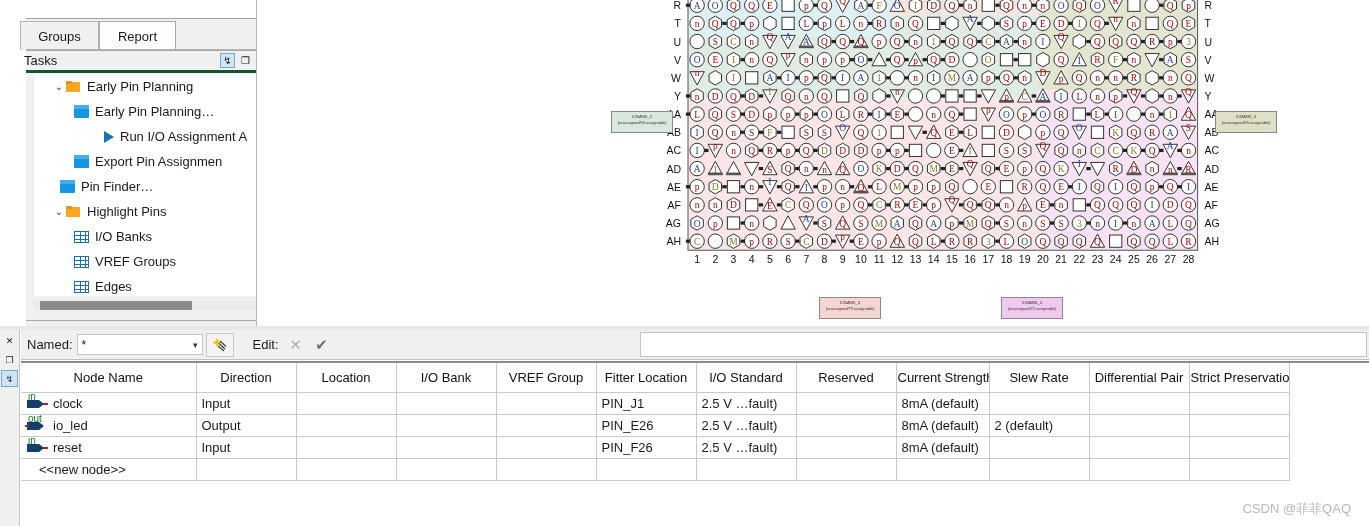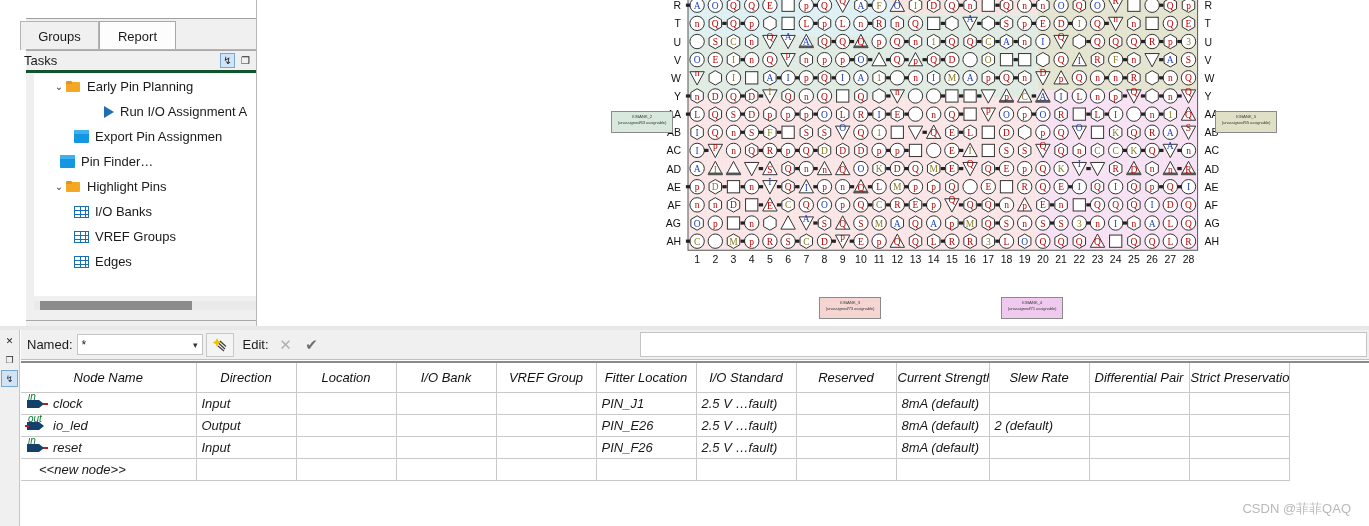--- a/index.html
+++ b/index.html
@@ -78,21 +78,21 @@
   .named-combo{width:126px;height:21px;background:#ffffff;border:1px solid #c4c4c4;box-sizing:border-box;
                display:flex;align-items:center;justify-content:space-between;padding:0 4px;font-size:12px;}
   .chev{font-size:9px;color:#333;}
   .tb-icon-btn{width:28px;height:24px;margin-left:3px;background:#f4f4f4;border:1px solid #c8c8c8;box-sizing:border-box;
                display:flex;align-items:center;justify-content:center;}
   .tb-flat{width:26px;height:24px;display:flex;align-items:center;justify-content:center;font-size:15px;}
   .tb-white{position:absolute;left:619px;top:2px;width:727px;height:25px;background:#ffffff;border:1px solid #c4c4c4;box-sizing:border-box;}
 
   
   .table-wrap{position:absolute;left:21px;top:31px;width:1348px;height:165px;background:#ffffff;border-top:2px solid #8a8a8a;box-sizing:border-box;}
-  table.pintbl{border-collapse:collapse;table-layout:fixed;width:1253px;font-size:13px;font-style:italic;}
+  table.pintbl{border-collapse:collapse;table-layout:fixed;width:1253px;font-size:13px;}
   table.pintbl th{height:27px;font-weight:normal;color:#111;border-right:1px solid #c9c9c9;border-bottom:1px solid #c9c9c9;
                   overflow:hidden;white-space:nowrap;text-align:center;background:#ffffff;}
   table.pintbl td{height:21px;border-right:1px solid #c9c9c9;border-bottom:1px solid #c9c9c9;
                   padding:0 5px;overflow:hidden;white-space:nowrap;background:#ffffff;}
   td.node{padding-left:4px;}
   .portico{display:inline-block;width:22px;height:13px;position:relative;vertical-align:-2px;margin-right:5px;}
   .portico .lbl{position:absolute;left:2px;top:-6px;font-size:10px;color:#0b7a2e;}
   .portico .body{position:absolute;left:1px;top:3px;width:12px;height:8px;background:#12406b;}
   .portico .body:after{content:"";position:absolute;left:12px;top:0;border-left:5px solid #12406b;border-top:4px solid transparent;border-bottom:4px solid transparent;}
   .portico .wire{position:absolute;left:17px;top:6px;width:5px;height:1.5px;background:#b02020;}
@@ -129,20 +129,26 @@
         </div>
       </div>
 
       <div class="tree">
         <div class="tree-row indent1">
           <span class="twisty">⌄</span>
           <span class="ico">
               <span class="folder"></span>
             </span>
           <span>Early Pin Planning</span>
+        </div>
+        <div class="tree-row indent2">
+          <span class="ico">
+              <span class="bluebox"></span>
+            </span>
+          <span>Early Pin Planning…</span>
         </div>
         <div class="tree-row indent2b">
           <span class="ico">
               <span class="playico"></span>
             </span>
           <span>Run I/O Assignment A</span>
         </div>
         <div class="tree-row indent2">
           <span class="ico">
               <span class="bluebox"></span>
@@ -1177,21 +1183,21 @@
       <div class="named-combo">
         <span>*</span>
         <span class="chev">▾</span>
       </div>
       <div class="tb-icon-btn">
         <svg width="17" height="15" viewBox="0 0 17 15">
           <path d="M3 2 l1.4 3.1 L7.5 6.5 L4.4 7.9 L3 11 L1.6 7.9 L-1.5 6.5 L1.6 5.1 Z" fill="#f2c200" transform="translate(3,-1)"></path>
           <path d="M9 4 l6 5.5 M8 6.5 l6 5.5 M7 9 l6 5" stroke="#3a3a3a" stroke-width="1.1" fill="none"></path>
         </svg>
       </div>
-      <span class="tb-label" style="margin-left:9px;">Edit:</span>
+      <span class="tb-label" style="margin-left:19px;">Edit:</span>
       <div class="tb-flat">
         <span style="color:#b0b0b0;">✕</span>
       </div>
       <div class="tb-flat">
         <span style="color:#6e6e6e;">✔</span>
       </div>
       <div class="tb-white"></div>
     </div>
 
     <div class="table-wrap">

